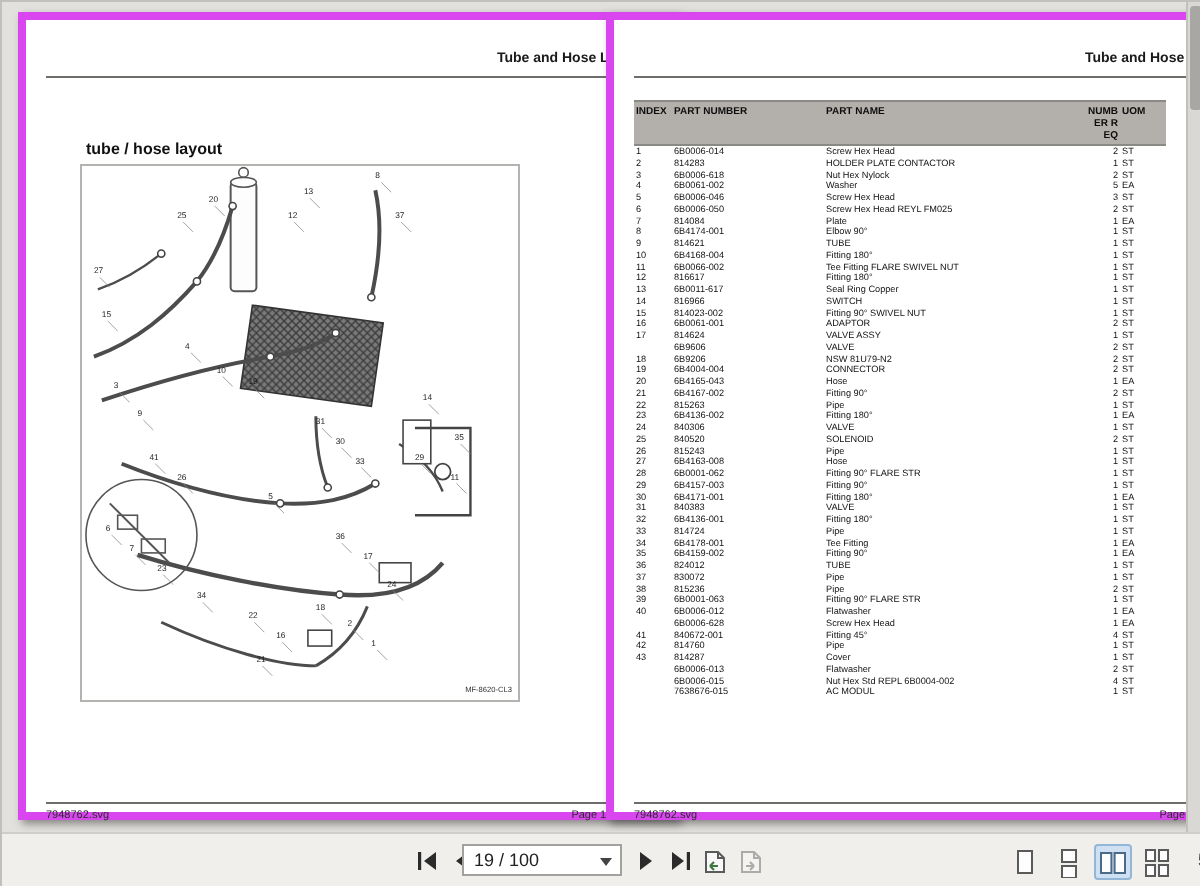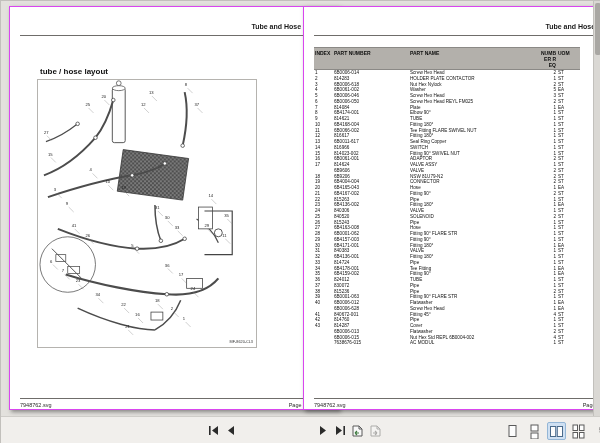--- a/index.html
+++ b/index.html
@@ -1,20 +1,20 @@
 <!DOCTYPE html>
 <html><head>
 <meta charset="utf-8">
 <style>
   html,body{margin:0;padding:0;width:600px;height:443px;overflow:hidden;
     font-family:"Liberation Sans",sans-serif;background:#e9e7e4;}
   .viewer{position:absolute;inset:0;background:#e9e7e4;border:1px solid #c2c0bc;box-sizing:border-box;}
   .canvas{position:absolute;left:0;top:0;width:600px;height:415px;background:#e3e1dd;overflow:hidden;}
   .page{position:absolute;top:5px;width:330px;height:404px;background:#ffffff;
-    border:1px solid #d946ef;box-sizing:border-box;box-shadow:2px 2px 4px rgba(60,60,60,.55);}
+    border:4px solid #d946ef;box-sizing:border-box;box-shadow:2px 2px 4px rgba(60,60,60,.55);}
   .page-left{left:8px;}
   .page-right{left:302px;}
   .page-gap{position:absolute;left:294px;top:5px;width:8px;height:404px;
     background:linear-gradient(90deg,#7d7b78,#55534f 50%,#7d7b78);}
   
   .pg-header{position:absolute;top:16px;right:12px;font-size:7px;font-weight:bold;color:#1a1a1a;}
   .rule{position:absolute;left:10px;right:10px;height:0;border-top:1px solid #6f6d6a;}
   .rule.top{top:28px;}
   .rule.bottom{top:391px;}
   .pg-footer-left{position:absolute;top:395px;left:10px;font-size:5.5px;color:#2b2b2b;}
@@ -579,20 +579,24 @@
       <svg width="13" height="13" viewBox="0 0 13 13">
         <rect x="2" y="2" width="1.6" height="9" fill="#2b2b2b"></rect>
         <polygon points="11,2 5,6.5 11,11" fill="#2b2b2b"></polygon>
       </svg>
     </div>
     <div class="tb-btn" style="left:221px">
       <svg width="13" height="13" viewBox="0 0 13 13">
         <polygon points="10,2 4,6.5 10,11" fill="#2b2b2b"></polygon>
       </svg>
     </div>
+    <div class="page-box">
+      <span>19 / 100</span>
+      <span class="caret"></span>
+    </div>
     <div class="tb-btn" style="left:314px">
       <svg width="13" height="13" viewBox="0 0 13 13">
         <polygon points="3,2 9,6.5 3,11" fill="#2b2b2b"></polygon>
       </svg>
     </div>
     <div class="tb-btn" style="left:331px">
       <svg width="13" height="13" viewBox="0 0 13 13">
         <polygon points="2,2 8,6.5 2,11" fill="#2b2b2b"></polygon>
         <rect x="9.4" y="2" width="1.6" height="9" fill="#2b2b2b"></rect>
       </svg>

